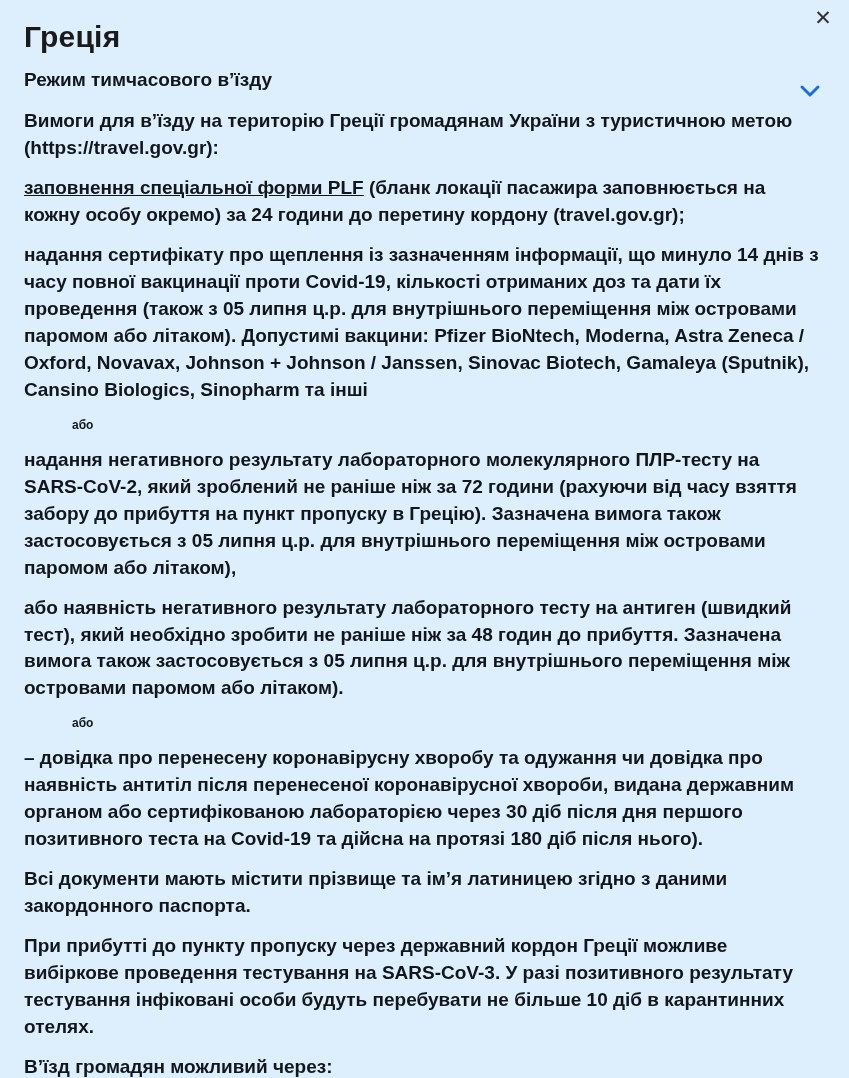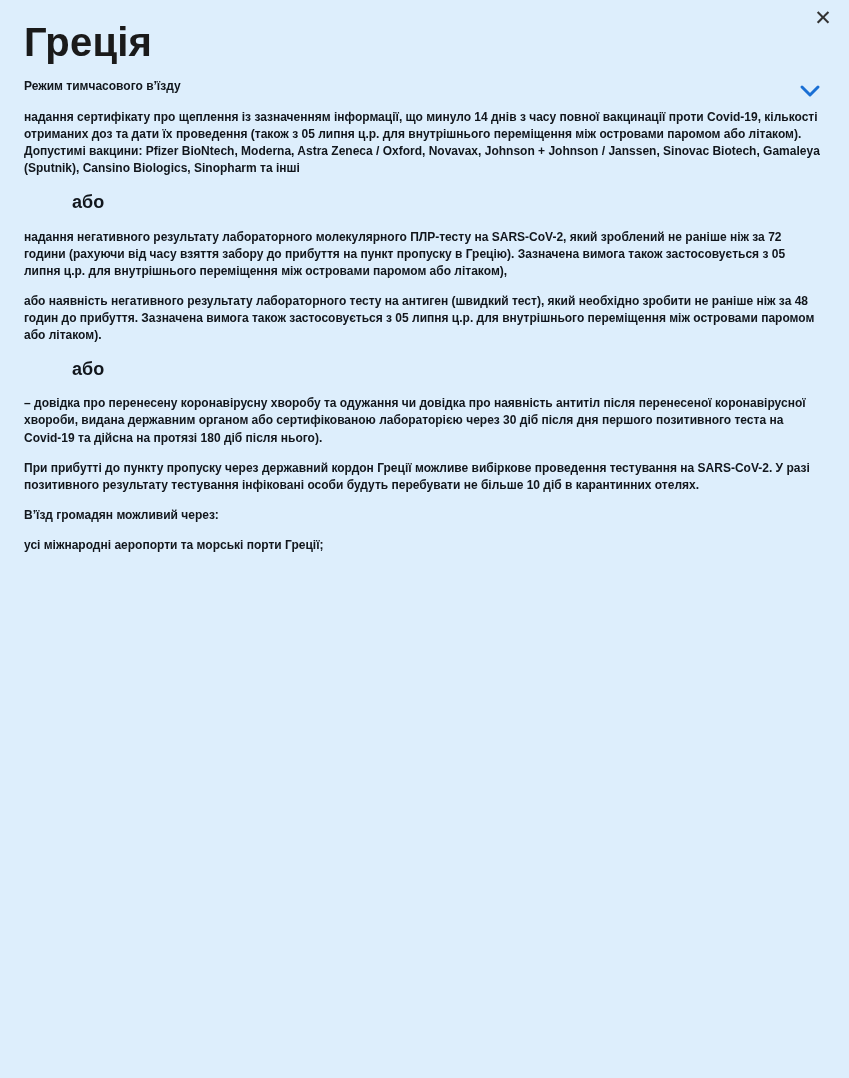--- a/index.html
+++ b/index.html
@@ -31,47 +31,47 @@
     height: 28px;
     line-height: 28px;
     text-align: center;
     font-size: 21px;
     color: #333;
     cursor: pointer;
     user-select: none;
     font-family: "Liberation Sans", sans-serif;
   }
   .title {
-    font-size: 40px;
+    font-size: 30px;
     font-weight: bold;
     color: #1a1a1a;
     letter-spacing: 0.2px;
     margin: 2px 0 14px 0;
     line-height: 1.1;
   }
   .chevron {
     position: absolute;
     top: 78px;
     right: 26px;
     width: 26px;
     height: 26px;
     cursor: pointer;
   }
   .chevron svg { display: block; }
 
   .body-block {
-    font-size: 12px;
+    font-size: 19px;
     font-weight: bold;
     line-height: 1.42;
     color: #11161c;
     margin: 0 0 13px 0;
     max-width: 800px;
   }
   .or-line {
-    font-size: 18px;
+    font-size: 12px;
     font-weight: bold;
     line-height: 1.42;
     color: #11161c;
     margin: 0 0 13px 0;
     padding-left: 48px;
   }
   .underline-link {
     text-decoration: underline;
   }
   .first-block {
@@ -92,37 +92,42 @@
   <div class="chevron">
     <svg width="26" height="26" viewBox="0 0 26 26" aria-hidden="true">
       <path d="M5 9 L13 17 L21 9" fill="none" stroke="#1a6fd4" stroke-width="3" stroke-linecap="round" stroke-linejoin="round"></path>
     </svg>
   </div>
 
   <div class="body-block first-block">
     <span class="nowrap-lead">Режим тимчасового в’їзду</span>
   </div>
 
+  <div class="body-block">Вимоги для в’їзду на територію Греції громадянам України з туристичною метою (https://travel.gov.gr):</div>
 
+  <div class="body-block">
+    <span class="underline-link">заповнення спеціальної форми PLF</span><span> (бланк локації пасажира заповнюється на кожну особу окремо) за 24 години до перетину кордону (travel.gov.gr);</span>
+  </div>
 
   <div class="body-block">надання сертифікату про щеплення із зазначенням інформації, що минуло 14 днів з часу повної вакцинації проти Covid-19, кількості отриманих доз та дати  їх проведення (також з 05 липня ц.р. для внутрішнього переміщення між островами паромом або літаком). Допустимі вакцини: Pfizer BioNtech, Moderna, Astra Zeneca / Oxford, Novavax, Johnson + Johnson / Janssen, Sinovac Biotech, Gamaleya (Sputnik), Cansino Biologics, Sinopharm та інші</div>
 
   <div class="or-line">або</div>
 
   <div class="body-block"> надання негативного результату лабораторного молекулярного  ПЛР-тесту на SARS-CoV-2, який зроблений не раніше ніж за 72 години (рахуючи від часу взяття забору до прибуття на пункт пропуску в Грецію). Зазначена вимога також застосовується з 05 липня ц.р.  для внутрішнього переміщення між островами паромом або літаком),</div>
 
   <div class="body-block">або наявність негативного результату лабораторного тесту на антиген (швидкий тест), який  необхідно зробити не раніше ніж за 48 годин до прибуття. Зазначена вимога також застосовується з 05 липня ц.р.  для внутрішнього переміщення між островами паромом або літаком).</div>
 
   <div class="or-line">або</div>
 
   <div class="body-block">– довідка про перенесену коронавірусну хворобу та одужання чи довідка про наявність антитіл після  перенесеної коронавірусної хвороби, видана державним органом або сертифікованою лабораторією через 30 діб після дня першого позитивного теста на Covid-19 та дійсна на протязі 180 діб після нього).</div>
 
+  <div class="body-block">Всі  документи  мають містити прізвище та ім’я  латиницею згідно з даними закордонного паспорта.</div>
 
 
 
-  <div class="body-block"> При прибутті до пункту пропуску через державний кордон Греції можливе вибіркове проведення тестування на SARS-CoV-2. У разі позитивного результату тестування інфіковані особи будуть перебувати не більше 10 діб в карантинних отелях.</div>
+  <div class="body-block"> При прибутті до пункту пропуску через державний кордон Греції можливе вибіркове проведення тестування на SARS-CoV-3. У разі позитивного результату тестування інфіковані особи будуть перебувати не більше 10 діб в карантинних отелях.</div>
 
   <div class="body-block"> В’їзд громадян можливий через:</div>
 
   <div class="body-block">усі міжнародні аеропорти та морські порти Греції;</div>
 
 
 </div>
 
 </body></html>

